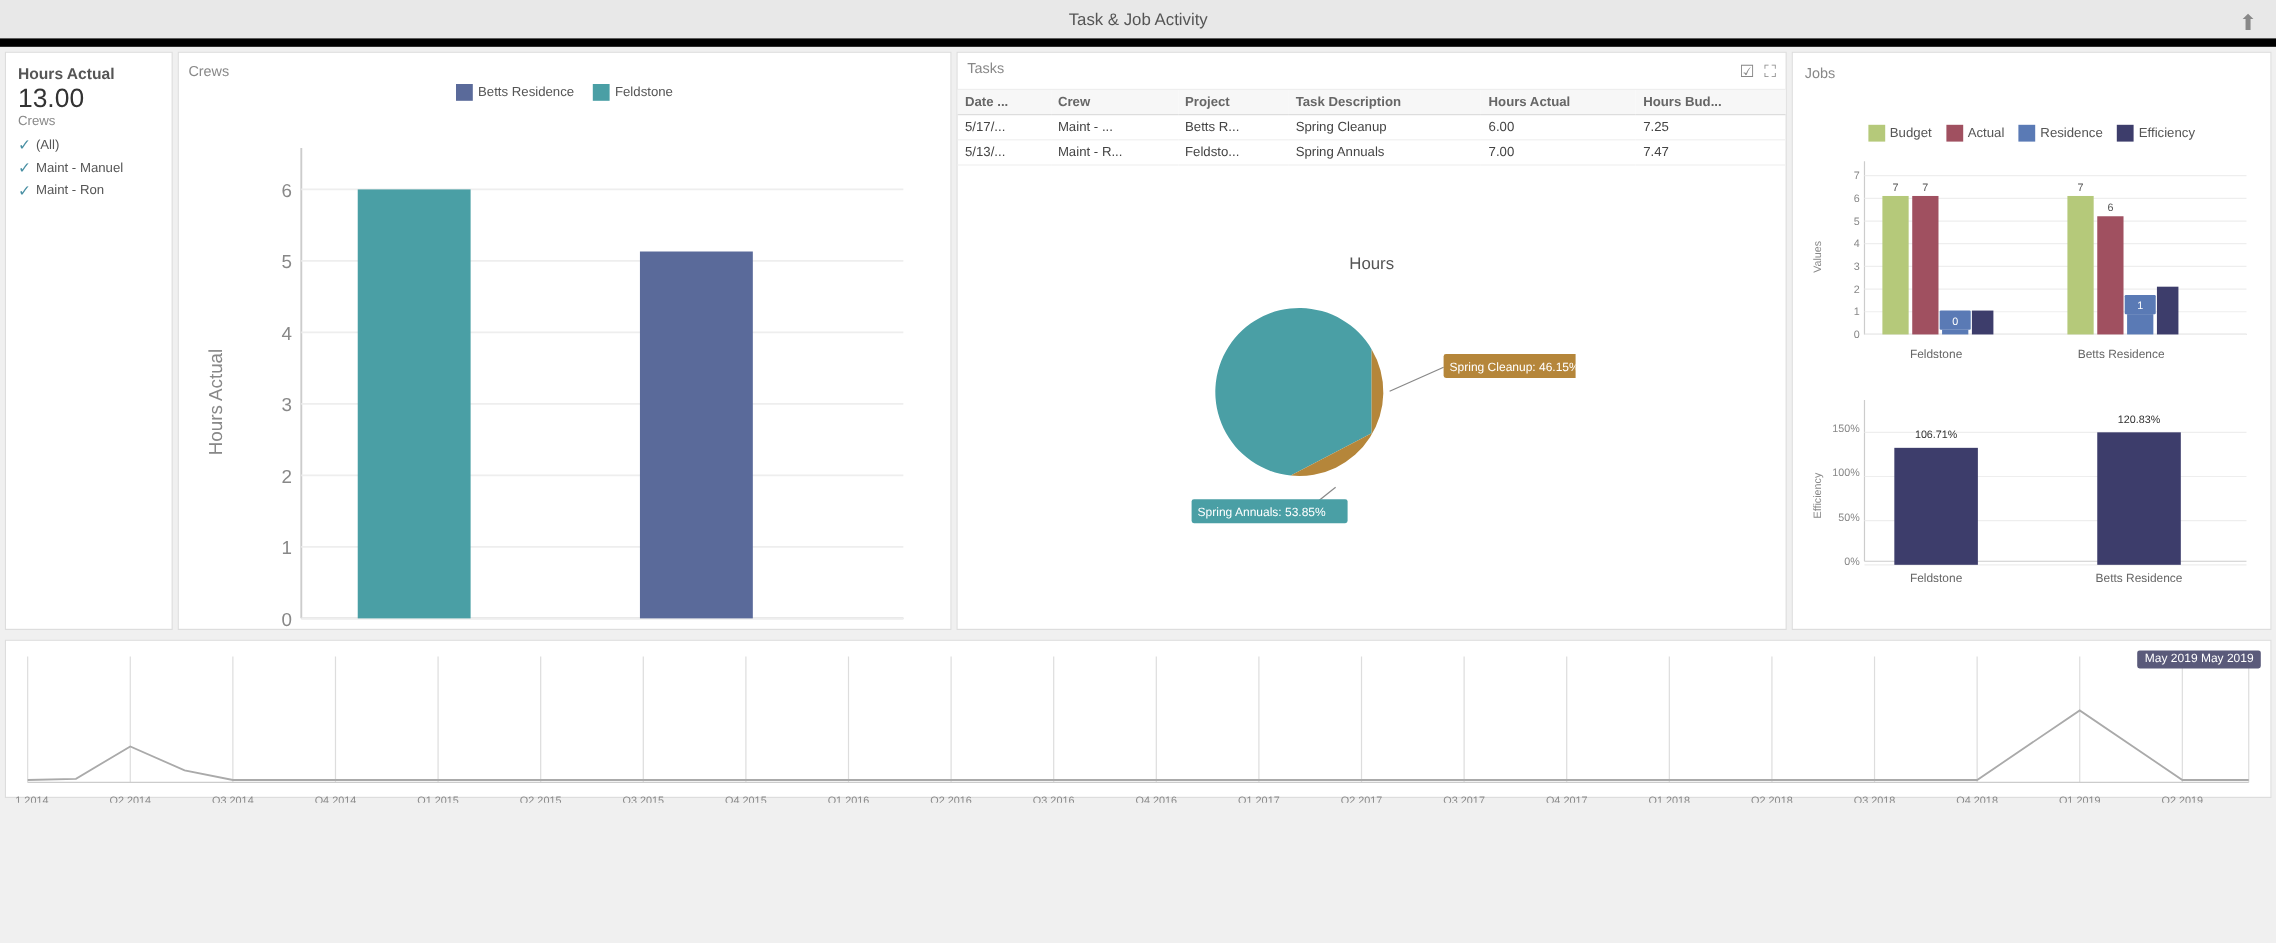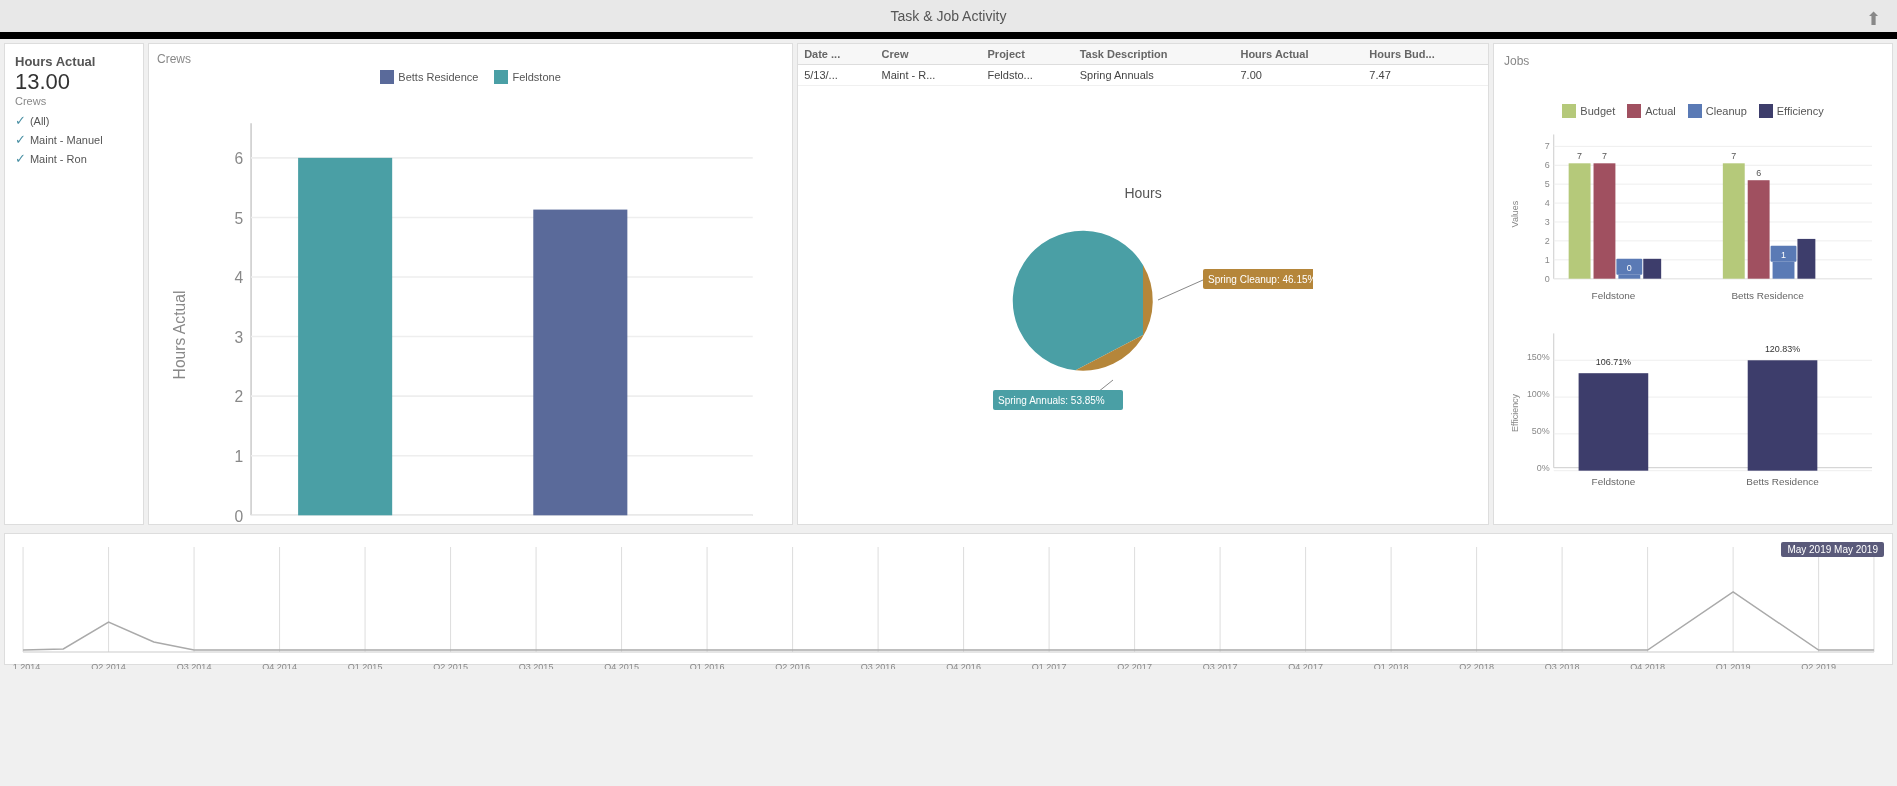--- a/index.html
+++ b/index.html
@@ -219,33 +219,48 @@
 
         <rect x="240" y="75" width="60" height="195" fill="#5a6a9a"></rect>
 
         <text x="270" y="290" text-anchor="middle" font-size="11" fill="#666">Maint - Manuel</text>
       </svg>
     </div>
   </div>
 
   <div class="middle-panel">
 
+    <div class="tasks-header">
+      <span class="panel-title">Tasks</span>
+      <div class="tasks-icons">
+        <span class="tasks-icon">☑</span>
+        <span class="tasks-icon">⛶</span>
+      </div>
+    </div>
     <table class="tasks-table">
       <thead>
         <tr>
           <th>Date ...</th>
           <th>Crew</th>
           <th>Project</th>
           <th>Task Description</th>
           <th>Hours Actual</th>
           <th>Hours Bud...</th>
         </tr>
       </thead>
       <tbody id="tasks-tbody">
         <tr>
+          <td>5/17/...</td>
+          <td>Maint - ...</td>
+          <td>Betts R...</td>
+          <td>Spring Cleanup</td>
+          <td>6.00</td>
+          <td>7.25</td>
+        </tr>
+        <tr>
           <td>5/13/...</td>
           <td>Maint - R...</td>
           <td>Feldsto...</td>
           <td>Spring Annuals</td>
           <td>7.00</td>
           <td>7.47</td>
         </tr>
       </tbody>
     </table>
 
@@ -275,21 +290,21 @@
       <div class="legend-item">
         <div class="legend-dot" style="background:#b5c97a;"></div>
         <span>Budget</span>
       </div>
       <div class="legend-item">
         <div class="legend-dot" style="background:#a05060;"></div>
         <span>Actual</span>
       </div>
       <div class="legend-item">
         <div class="legend-dot" style="background:#5a7ab5;"></div>
-        <span>Cleanup</span>
+        <span>Residence</span>
       </div>
       <div class="legend-item">
         <div class="legend-dot" style="background:#3d3d6b;"></div>
         <span>Efficiency</span>
       </div>
     </div>
 
     <div class="jobs-chart-area">
 
       <svg width="100%" height="195" viewBox="0 0 380 195">

